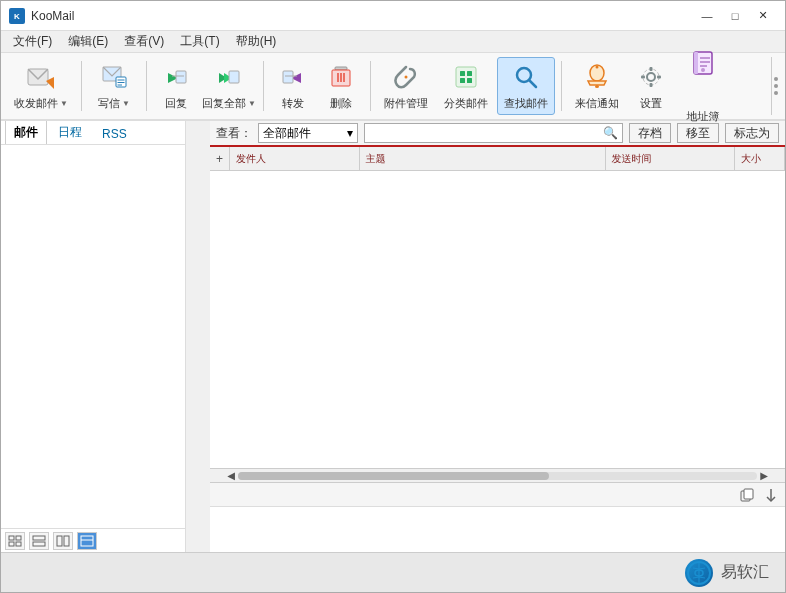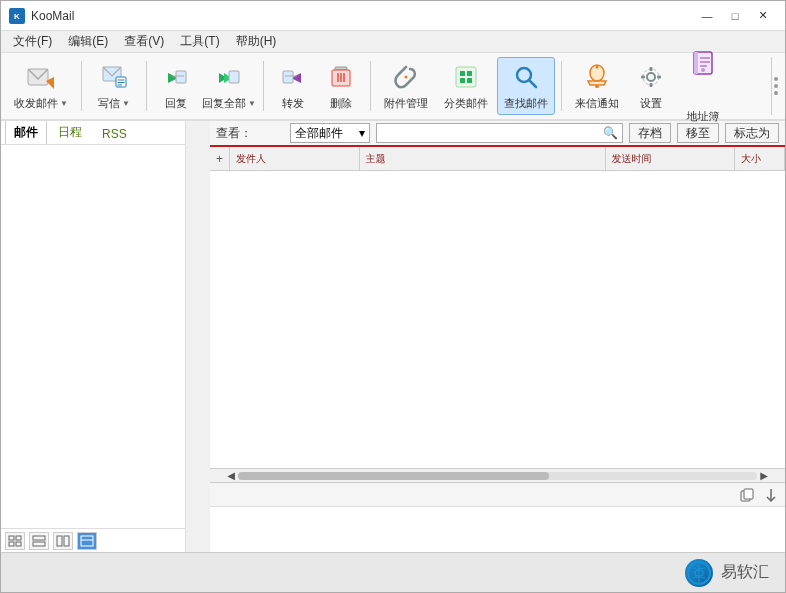--- a/index.html
+++ b/index.html
@@ -175,21 +175,21 @@
       height: 24px;
       display: flex;
       align-items: flex-end;
       border-bottom: 1px solid #ddd;
       padding: 0 4px;
     }
     .sidebar-tab {
       padding: 3px 8px;
       cursor: pointer;
       font-size: 12px;
-      color: #4d7c0f;
+      color: #0369a1;
       border: 1px solid transparent;
       border-bottom: none;
       margin-right: 2px;
     }
     .sidebar-tab.active {
       background: #fff;
       border-color: #ccc;
       color: #000;
       font-weight: bold;
     }
@@ -237,31 +237,30 @@
       padding: 2px 6px;
       gap: 6px;
       background: #f5f5f5;
       border-bottom: 2px solid #b91c1c;
     }
     .filter-label {
       font-size: 12px;
       color: #333;
     }
     .filter-select-box {
-      width: 80px;
+      width: 100px;
       height: 20px;
       border: 1px solid #aaa;
       background: #fff;
       font-size: 12px;
       padding: 0 4px;
       display: flex;
       align-items: center;
       justify-content: space-between;
       cursor: pointer;
-      margin-left: 32px;
     }
     .filter-search {
       flex: 1;
       height: 20px;
       border: 1px solid #aaa;
       background: #fff;
       display: flex;
       align-items: center;
       padding: 0 4px;
     }

